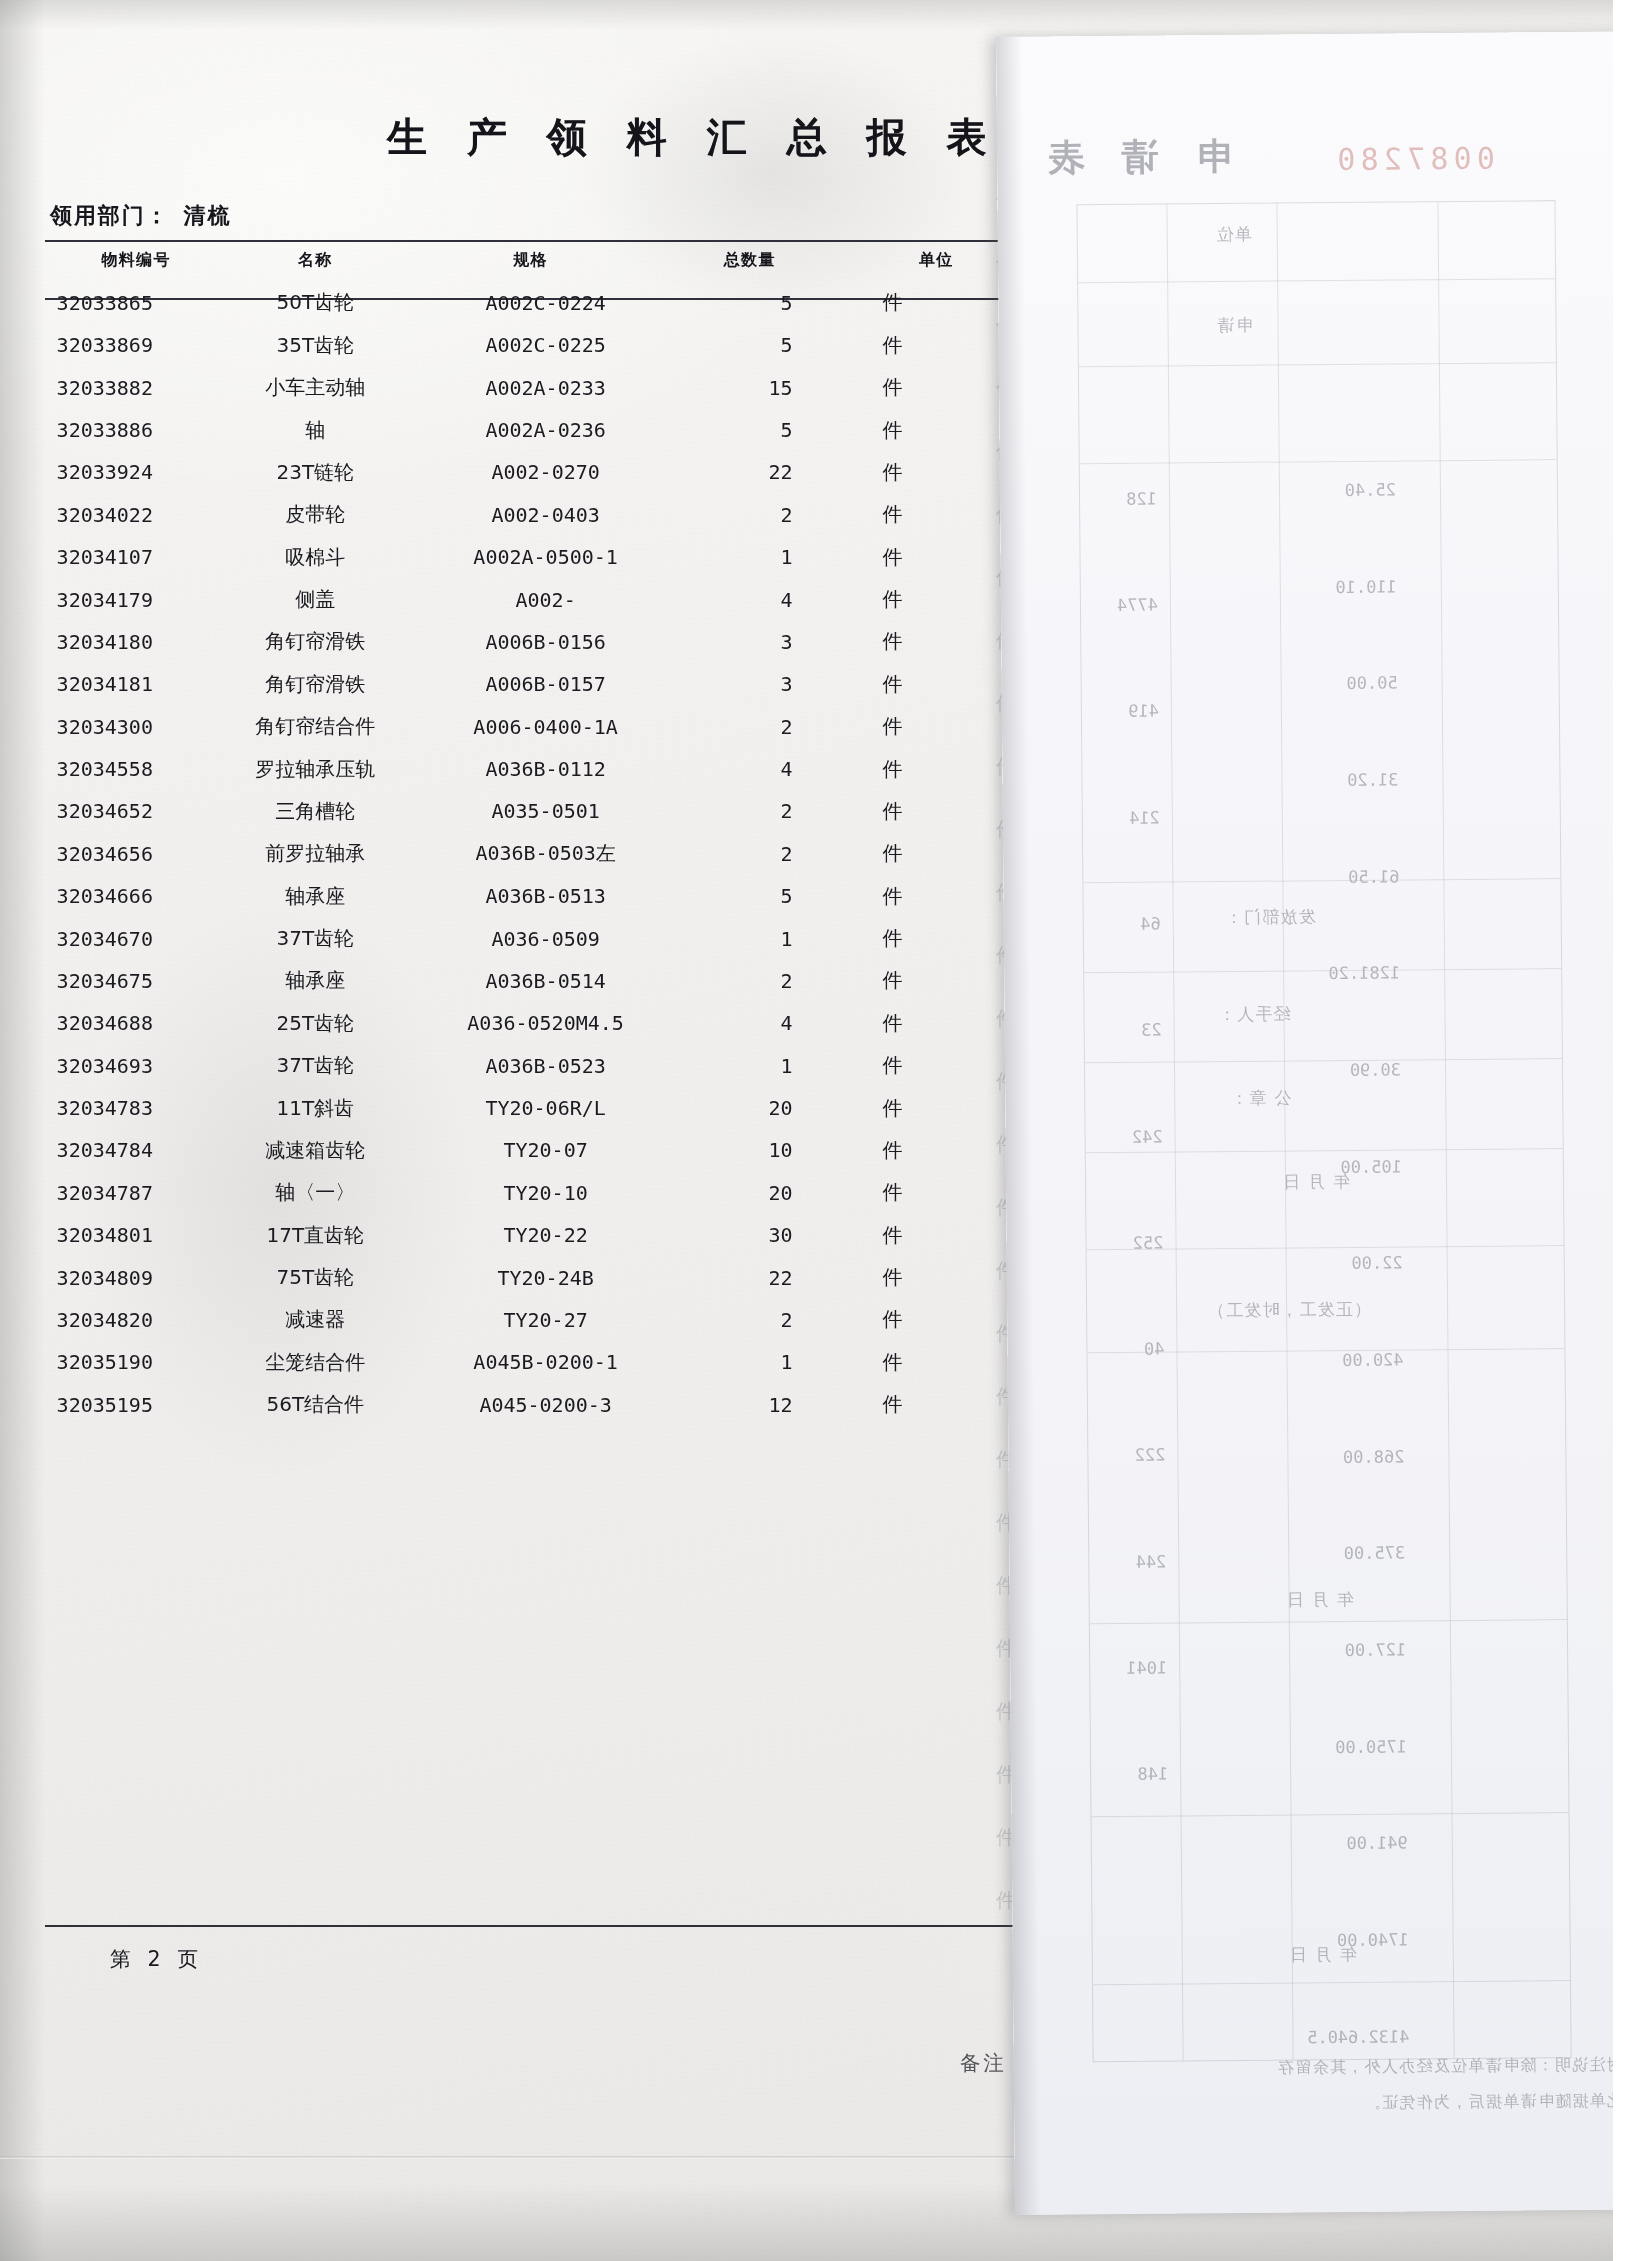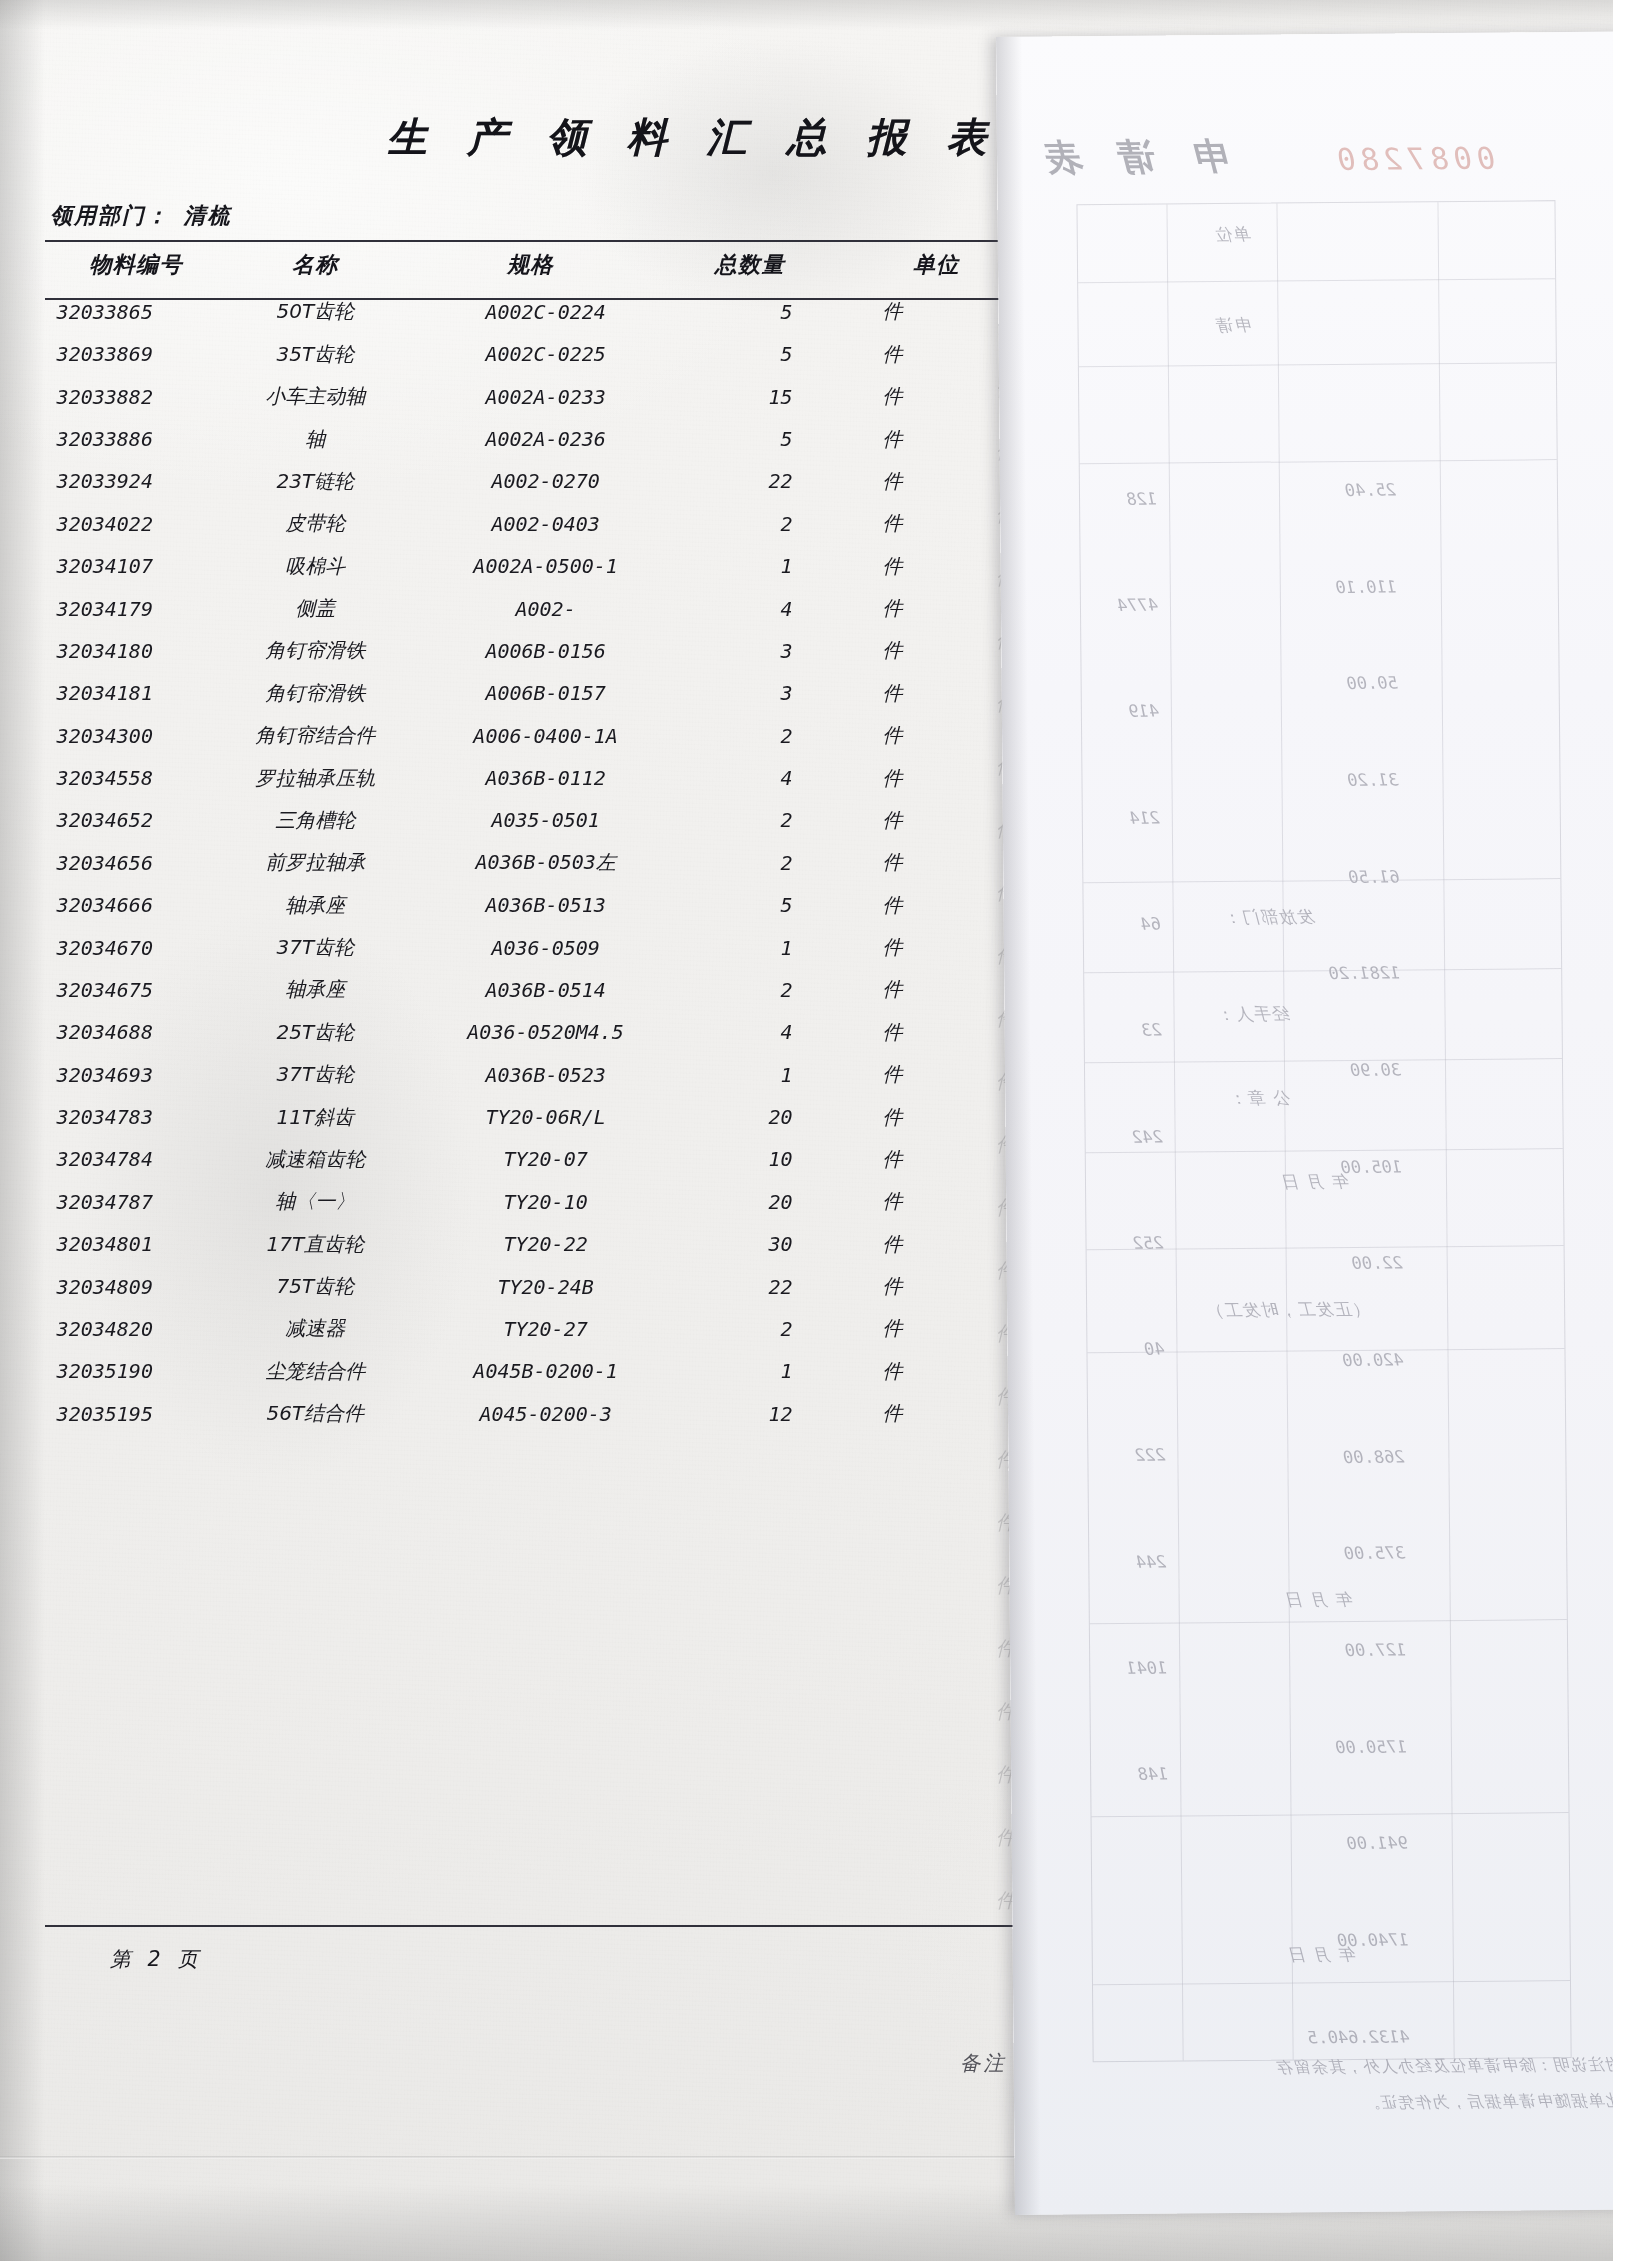--- a/index.html
+++ b/index.html
@@ -8,21 +8,20 @@
     background: #ffffff;
   }
   #page {
     position: relative;
     width: 1613px;
     height: 2261px;
     background: #f2f1ef;
     overflow: hidden;
     font-family: "Liberation Serif", serif;
     color: #1b1b22;
-    font-style: italic;
   }
   
   .paper-base {
     position: absolute;
     inset: 0;
     background:
       radial-gradient(ellipse 773px 451px at 18% 8%, #fbfbfa 0%, rgba(251,251,250,0) 70%),
       radial-gradient(ellipse 580px 387px at 80% 85%, #efeeec 0%, rgba(239,238,236,0) 70%),
       linear-gradient(175deg, #f6f5f3 0%, #f1f0ee 38%, #eeedeb 70%, #e9e8e6 100%);
   }
@@ -104,21 +103,21 @@
 
   table.items {
     position: absolute;
     left: 45px;
     top: 244px;
     width: 986px;
     border-collapse: collapse;
     font-family: "DejaVu Sans", "Liberation Sans", sans-serif;
   }
   table.items th {
-    font-size: 22px;
+    font-size: 16px;
     font-weight: 600;
     color: #15151b;
     padding: 6.4px 0 10.3px 0;
     letter-spacing: 1.3px;
     white-space: nowrap;
   }
   table.items td {
     font-size: 20px;
     color: #1a1a20;
     padding: 7.7px 0 7.7px 0;

